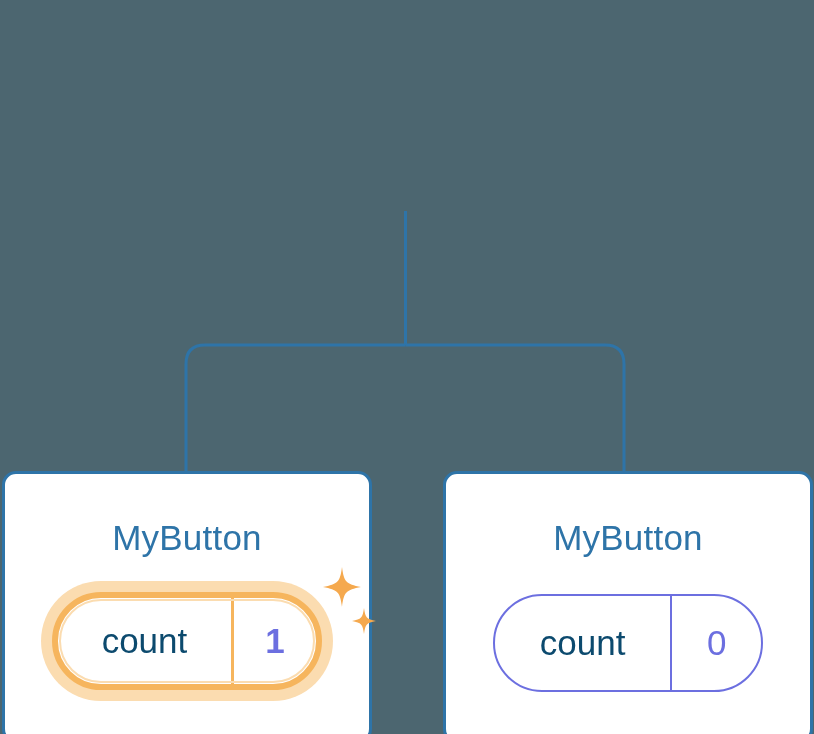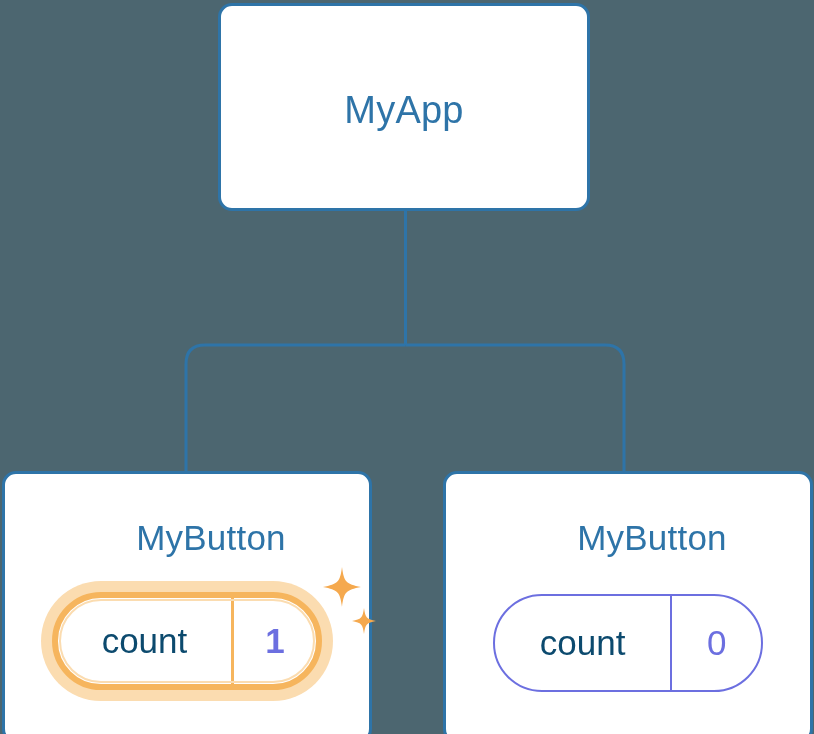--- a/index.html
+++ b/index.html
@@ -68,21 +68,20 @@
     white-space: nowrap;
   }
   #card-app .card-title {
     top: 83px;
     font-size: 38px;
   }
   #card-btn-left .card-title,
   #card-btn-right .card-title {
     top: 44px;
     font-size: 35px;
-    margin-left: 24px;
   }
 
   
   .pill-wrap {
     position: absolute;
     left: 50%;
     transform: translateX(-50%);
   }
   .pill {
     position: relative;
@@ -179,23 +178,20 @@
 
   <svg id="connectors" viewBox="0 0 814 734" width="814" height="734">
 
     <path d="M 405.5 211 L 405.5 345" fill="none" stroke="#2e74a8" stroke-width="3"></path>
 
     <path d="M 405.5 345 L 205 345 Q 186 345 186 364 L 186 472" fill="none" stroke="#2e74a8" stroke-width="3" stroke-linecap="butt"></path>
 
     <path d="M 405.5 345 L 605 345 Q 624 345 624 364 L 624 472" fill="none" stroke="#2e74a8" stroke-width="3" stroke-linecap="butt"></path>
   </svg>
 
-  <div class="card" id="card-app">
-    <div class="card-title">MyApp</div>
-  </div>
 
   <div class="card" id="card-btn-left">
     <div class="card-title">MyButton</div>
 
     <div class="pill-wrap" style="top:118px;">
       <div class="pill-highlight-wrap">
         <div class="glow"></div>
         <div class="pill pill-highlight">
           <div class="cell cell-key">count</div>
           <div class="cell cell-val">1</div>

